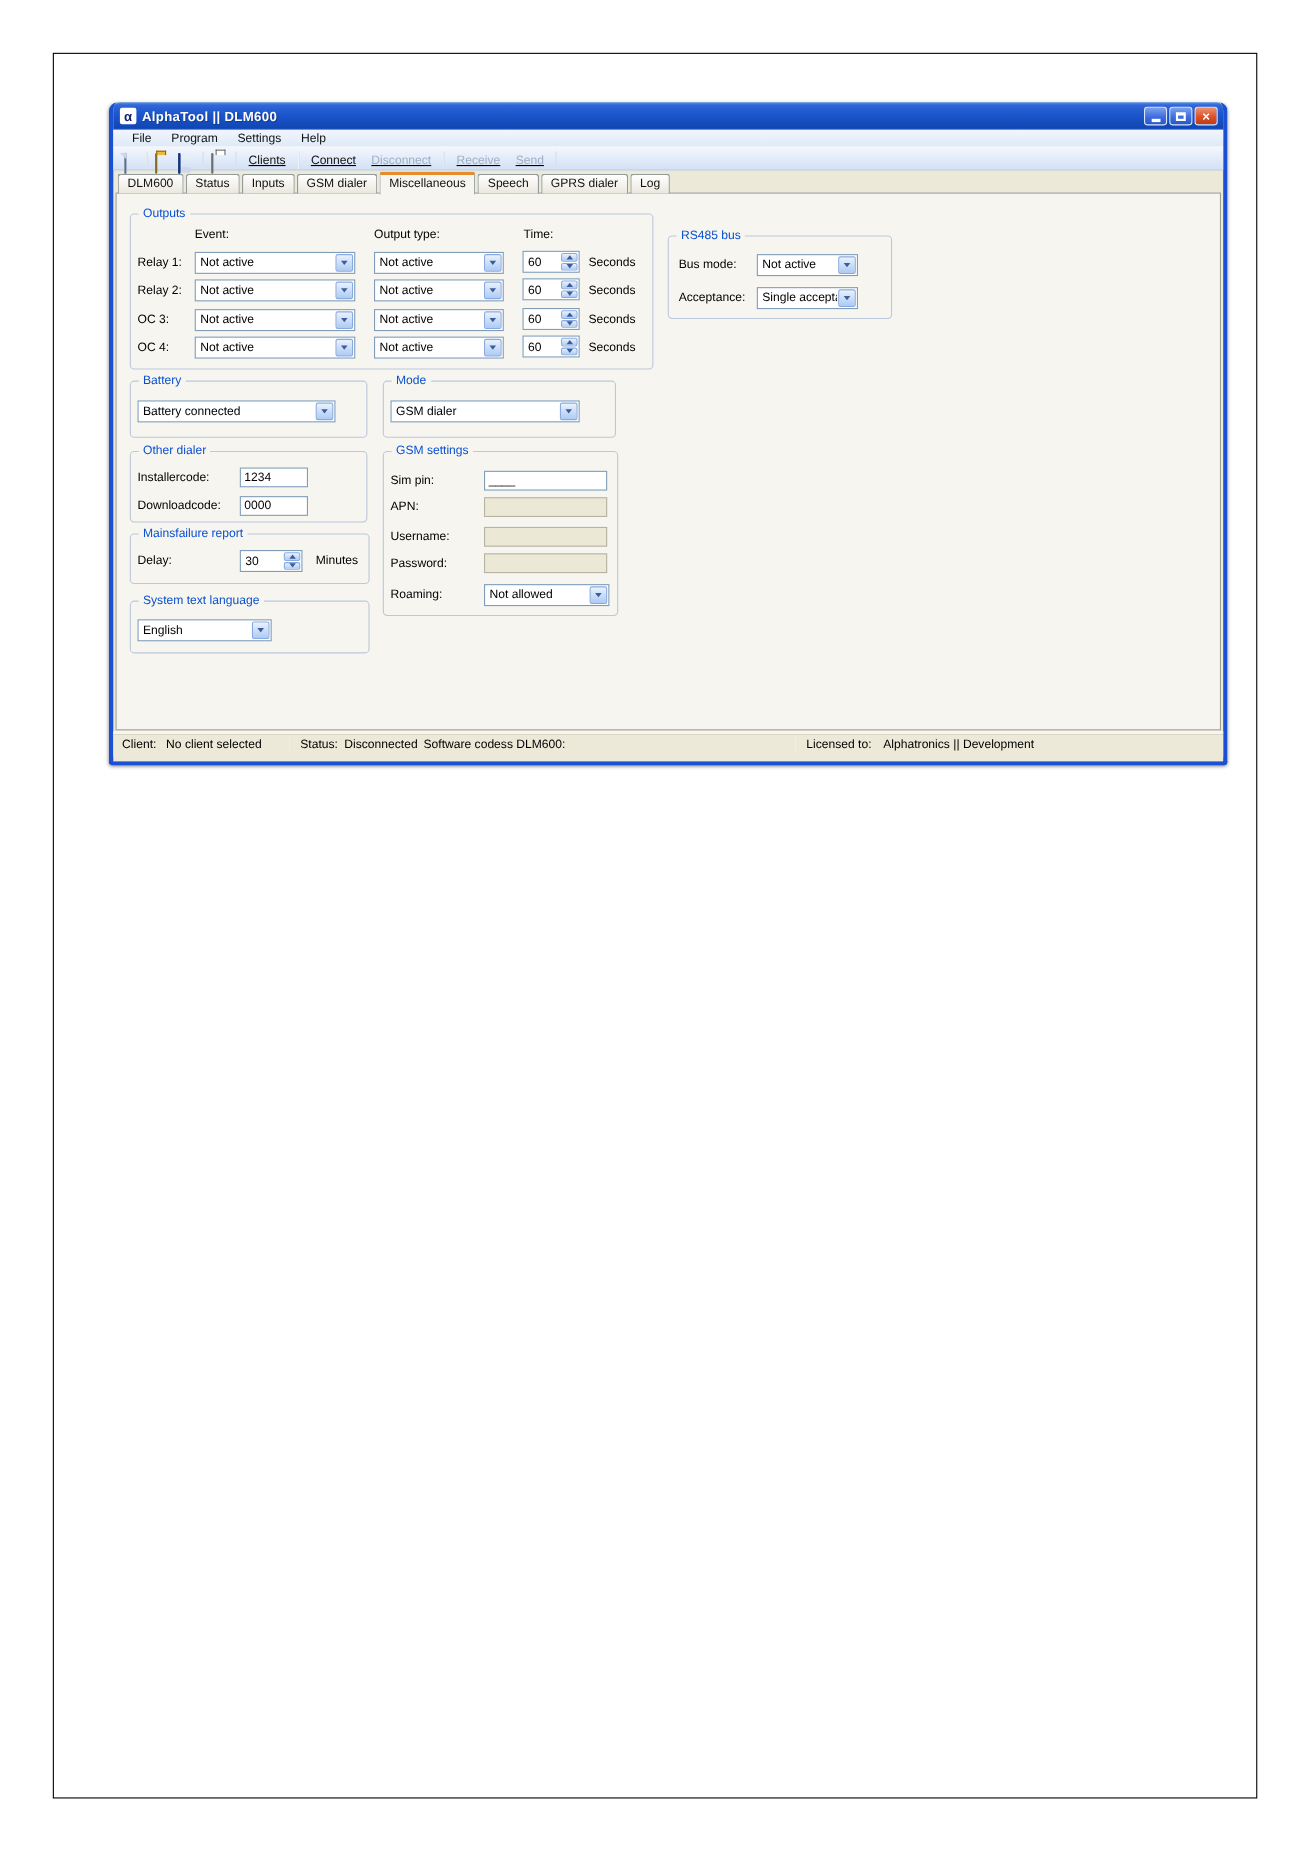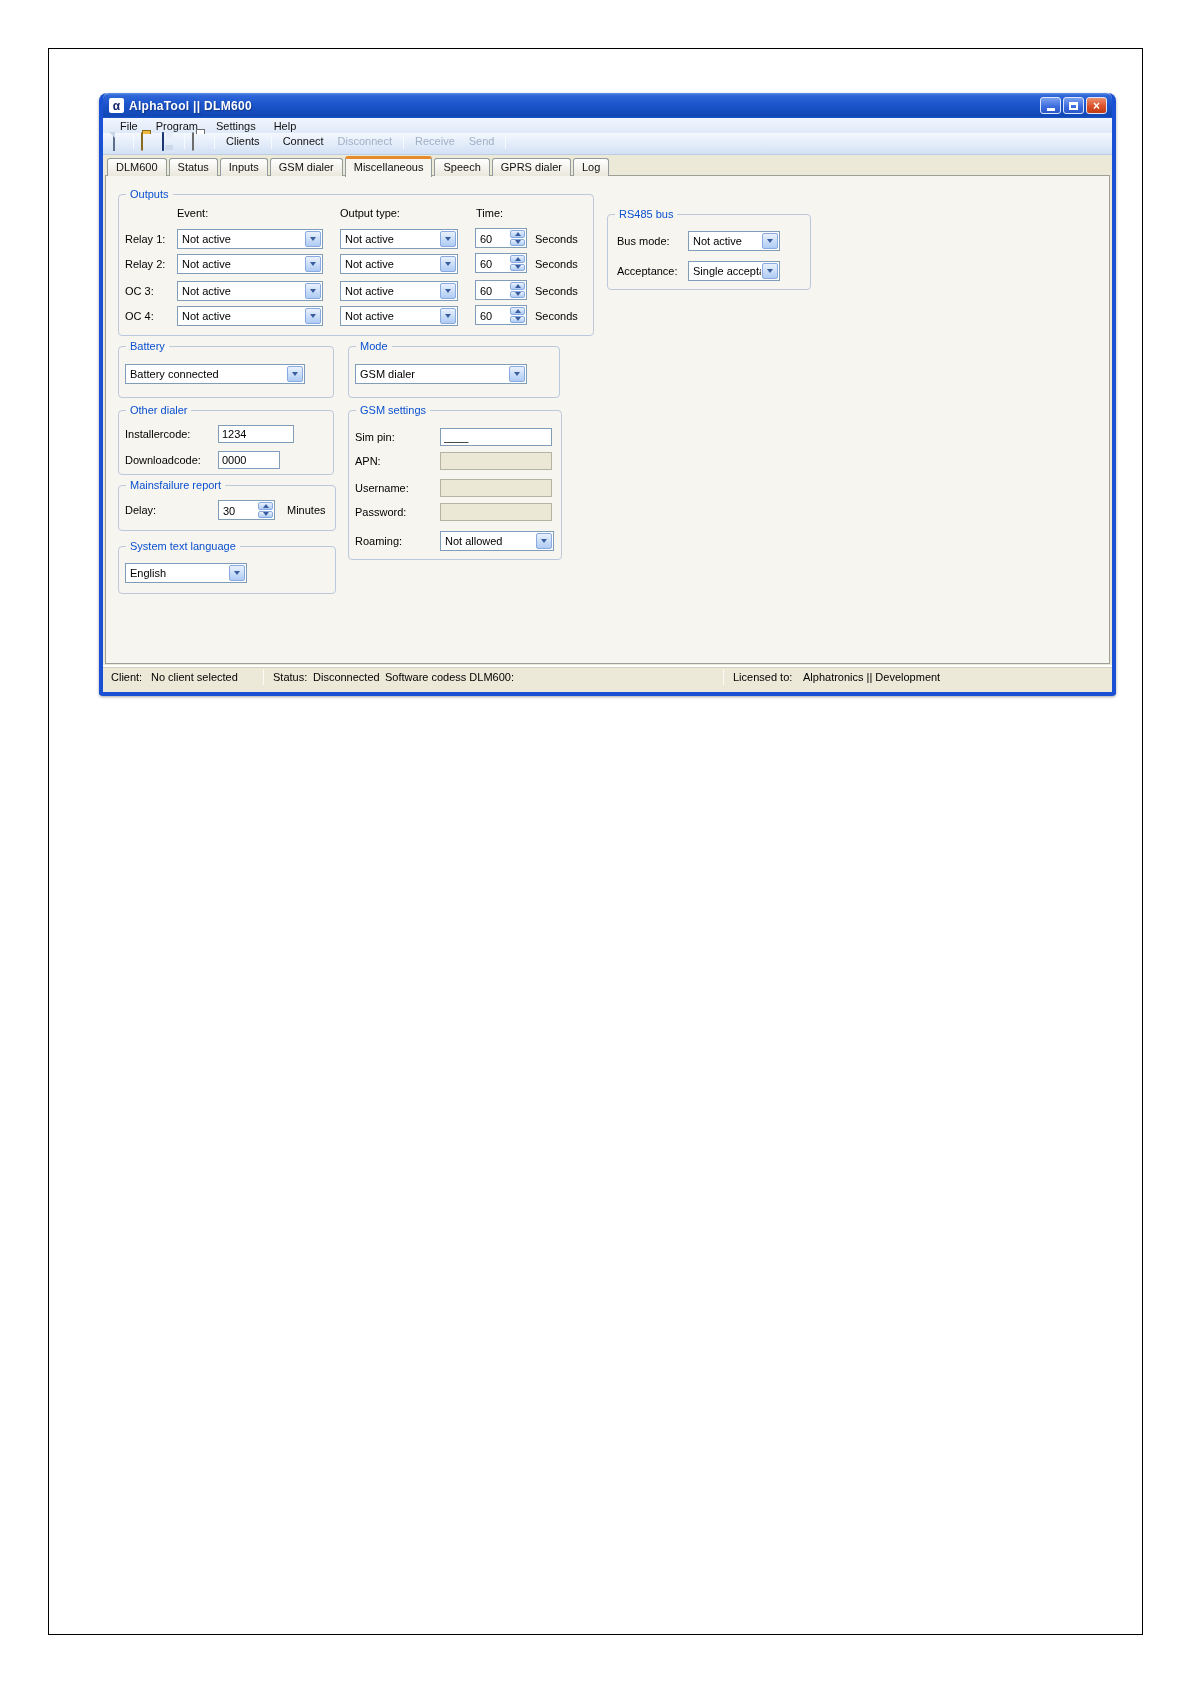--- a/index.html
+++ b/index.html
@@ -18,21 +18,21 @@
   .winbtns { display:flex; gap:2px; }
   .wb { width:21px; height:17px; border:1px solid #dce6fa; border-radius:3px; display:flex; align-items:center; justify-content:center; }
   .wb.min, .wb.max { background:linear-gradient(180deg,#7ba1ee,#3a6ade 60%,#2b58c8); }
   .wb.close { background:linear-gradient(180deg,#ee9070,#d9512a 55%,#c03a12); color:#fff; font-size:12px; font-weight:bold; line-height:1; }
   .minbar { width:8px; height:3px; background:#ffffff; margin-top:7px; }
   .maxbox { width:9px; height:8px; border:2px solid #ffffff; border-top-width:3px; }
 
   
   .menubar { height:15px; background:linear-gradient(180deg,#f1f6fe,#dfe9f8); display:flex; align-items:center; padding-left:8px; }
   .menuitem { font-size:11px; color:#111; padding:2px 9px; }
-  .toolbar { height:22px; background:linear-gradient(180deg,#f4f8fe,#d3e1f5); border-bottom:1px solid #bccde2; display:flex; align-items:flex-start; padding-left:5px; }
+  .toolbar { height:22px; background:linear-gradient(180deg,#f4f8fe,#d3e1f5); border-bottom:1px solid #bccde2; display:flex; align-items:flex-end; padding-left:5px;text-decoration:underline; }
   .tsep { width:1px; height:16px; background:#9fb0c8; border-right:1px solid #f6f9fe; margin:0 4px; }
   .tbtn { font-size:11px; color:#111; padding:2px 7px; }
   .tbtn.disabled { color:#9fb0c6; }
   .ticon { width:15px; height:14px; position:relative; margin:0 3px; }
   .ic-new { width:11px; height:14px; background:#ffffff; border:1px solid #5d6f8c; position:relative; margin-left:2px; }
   .ic-new::after { content:""; position:absolute; right:-1px; top:-1px; border:3px solid; border-color:#c9d6ea #c9d6ea transparent transparent; }
   .ic-open { width:15px; height:10px; margin-top:3px; background:linear-gradient(180deg,#ffe9a0,#efb93e); border:1px solid #8a6a1c; border-radius:1px; position:relative; }
   .ic-open::before { content:""; position:absolute; left:0; top:-3px; width:7px; height:3px; background:#efb93e; border:1px solid #8a6a1c; border-bottom:none; }
   .ic-save { width:13px; height:13px; margin-top:1px; background:#2d55b8; border:1px solid #1a3570; border-radius:1px; position:relative; }
   .ic-save::before { content:""; position:absolute; left:3px; top:0; width:7px; height:5px; background:#e8eef8; }
@@ -277,21 +277,21 @@
             <span class="ct">GSM dialer</span>
             <span class="cb">
                 <span class="ca"></span>
               </span>
           </div>
         </div>
 
         <div class="group" style="left:12px; top:234px; width:216px; height:65px;">
           <span class="cap">Other dialer</span>
           <span class="lbl" style="left:6px; top:17px;">Installercode:</span>
-          <input class="tbox" style="left: 99px; top: 14px; width: 76px;" value="1234">
+          <input class="tbox" style="left: 99px; top: 14px; width: 62px;" value="1234">
           <span class="lbl" style="left:6px; top:43px;">Downloadcode:</span>
           <input class="tbox" style="left: 99px; top: 40px; width: 62px;" value="0000">
         </div>
 
         <div class="group" style="left:242px; top:234px; width:214px; height:150px;">
           <span class="cap">GSM settings</span>
           <span class="lbl" style="left:6px; top:20px;">Sim pin:</span>
           <input class="tbox" style="left: 91px; top: 17px; width: 112px;" value="____">
           <span class="lbl" style="left:6px; top:44px;">APN:</span>
           <input class="tbox disabled" style="left: 91px; top: 41px; width: 112px;" value="">

